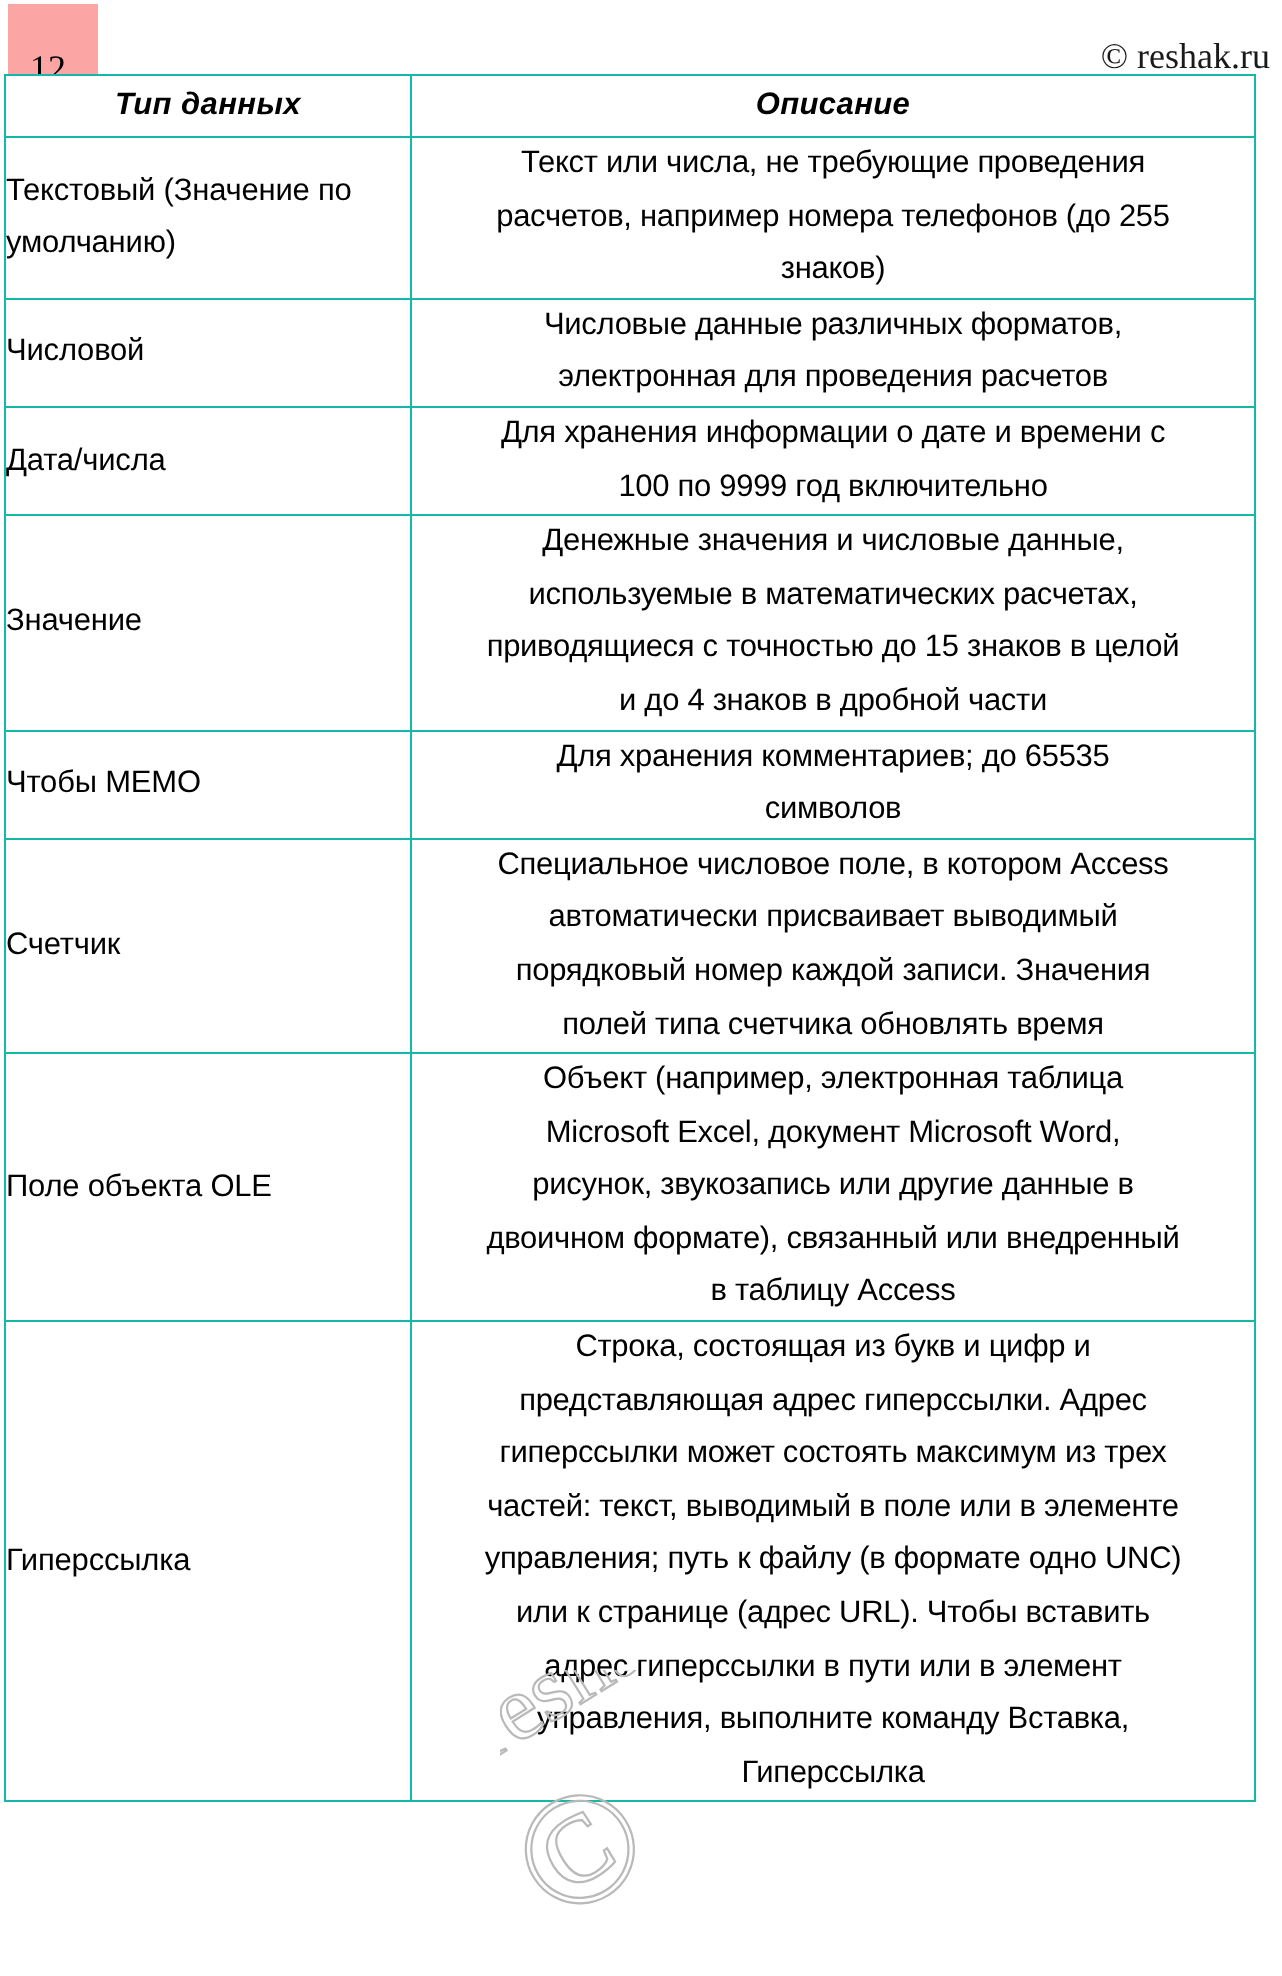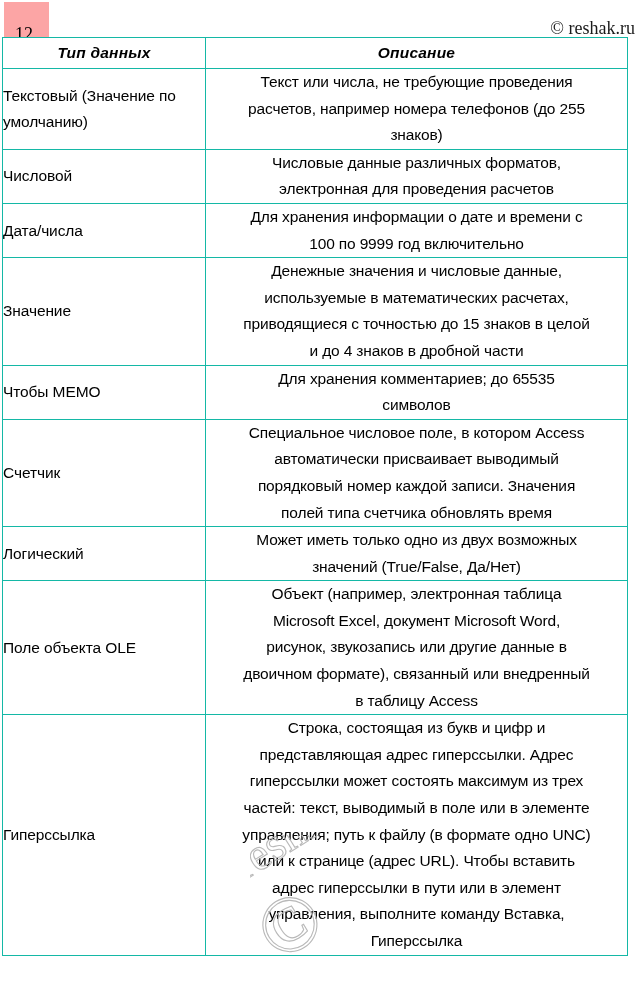--- a/index.html
+++ b/index.html
@@ -182,27 +182,20 @@
       <tr>
         <td class="cell-type">Счетчик</td>
         <td class="cell-descr">
           <span class="ln">Специальное числовое поле, в котором Access</span>
           <span class="ln">автоматически присваивает выводимый</span>
           <span class="ln">порядковый номер каждой записи. Значения</span>
           <span class="ln">полей типа счетчика обновлять время</span>
         </td>
       </tr>
       <tr>
-        <td class="cell-type">Логический</td>
-        <td class="cell-descr">
-          <span class="ln">Может иметь только одно из двух возможных</span>
-          <span class="ln">значений (True/False, Да/Нет)</span>
-        </td>
-      </tr>
-      <tr>
         <td class="cell-type">Поле объекта OLE</td>
         <td class="cell-descr">
           <span class="ln">Объект (например, электронная таблица</span>
           <span class="ln">Microsoft Excel, документ Microsoft Word,</span>
           <span class="ln">рисунок, звукозапись или другие данные в</span>
           <span class="ln">двоичном формате), связанный или внедренный</span>
           <span class="ln">в таблицу Access</span>
         </td>
       </tr>
       <tr>

